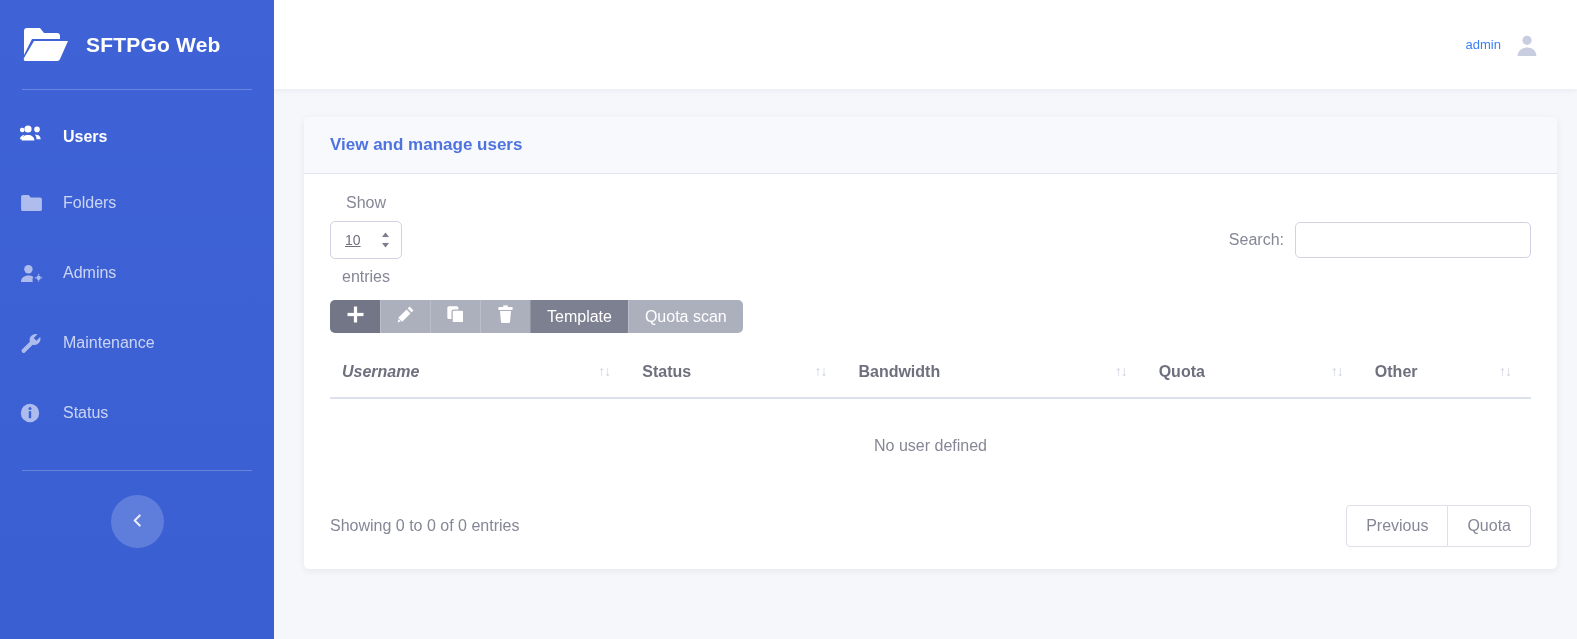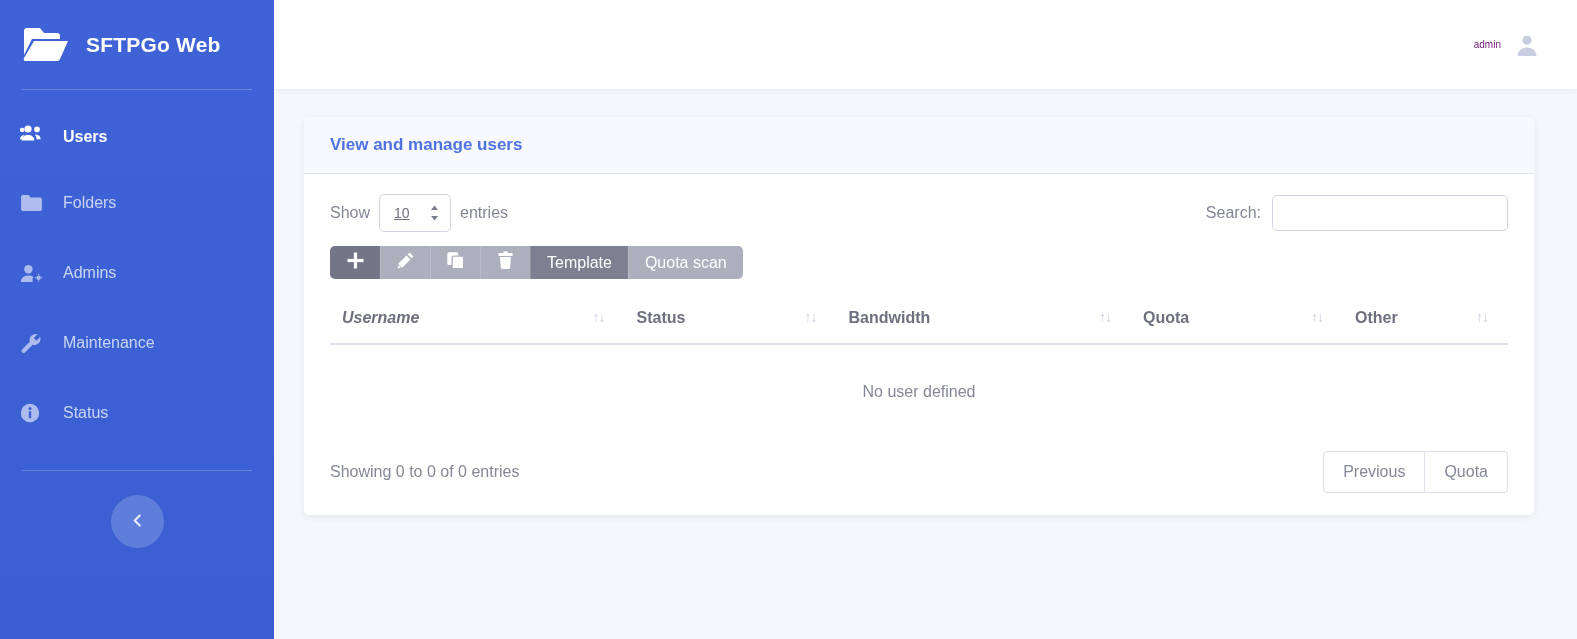--- a/index.html
+++ b/index.html
@@ -79,24 +79,24 @@
     background: #f6f7fb;
   }
   .topbar {
     height: 89px; flex: 0 0 89px;
     background: #fff;
     box-shadow: 0 2px 5px rgba(31,45,61,.06);
     display: flex; align-items: center; justify-content: flex-end;
     padding-right: 38px;
     gap: 14px;
   }
-  .admin-name { font-size: 10px; color: #701a75; text-align: right; }
+  .admin-name { font-size: 13px; color: #3b82f6; text-align: right; }
   .avatar-icon { width: 24px; height: 24px; }
 
-  .content { padding: 28px 43px 0 30px; }
+  .content { padding: 28px 20px 0 30px; }
 
   .card {
     background: #fff;
     border-radius: 5px;
     box-shadow: 0 2px 7px rgba(58,59,69,.075);
     overflow: hidden;
   }
   .card-header {
     background: #f8f9fc;
     border-bottom: 1px solid #e3e6f0;
@@ -107,21 +107,21 @@
   }
   .card-body { padding: 20px 26px 22px 26px; }
 
   
   .controls {
     display: flex; align-items: center; justify-content: space-between;
     margin-bottom: 14px;
   }
   .show-entries {
     display: flex; align-items: center; gap: 9px;
-    font-size: 16px; color: #858796;
+    font-size: 16px; color: #858796; flex-direction: column;
   }
   .len-select {
     position: relative;
     display: inline-flex; align-items: center;
     border: 1px solid #d1d3e2;
     border-radius: 5px;
     background: #fff;
     height: 38px;
     padding: 0 30px 0 14px;
     font-size: 14px;

